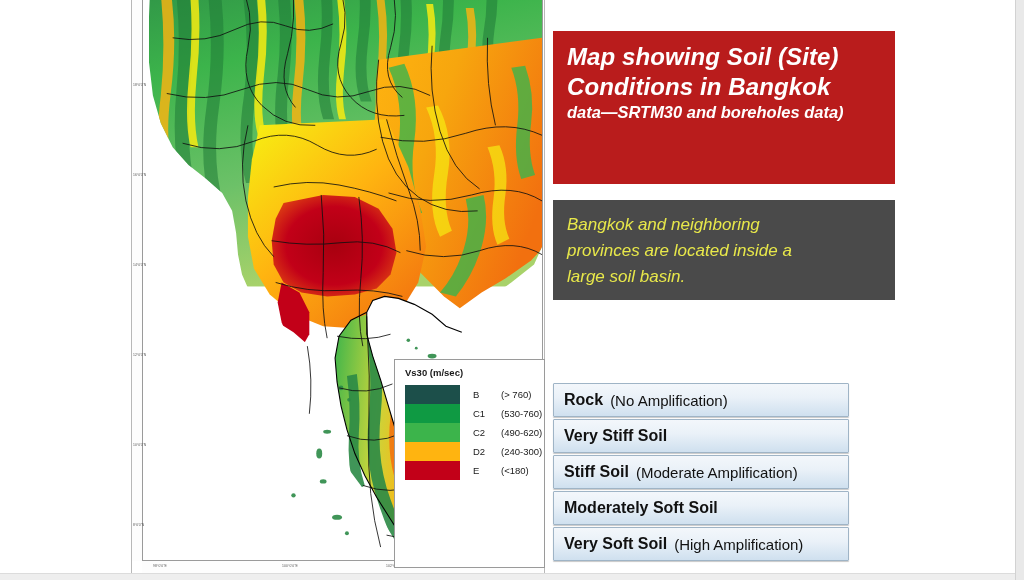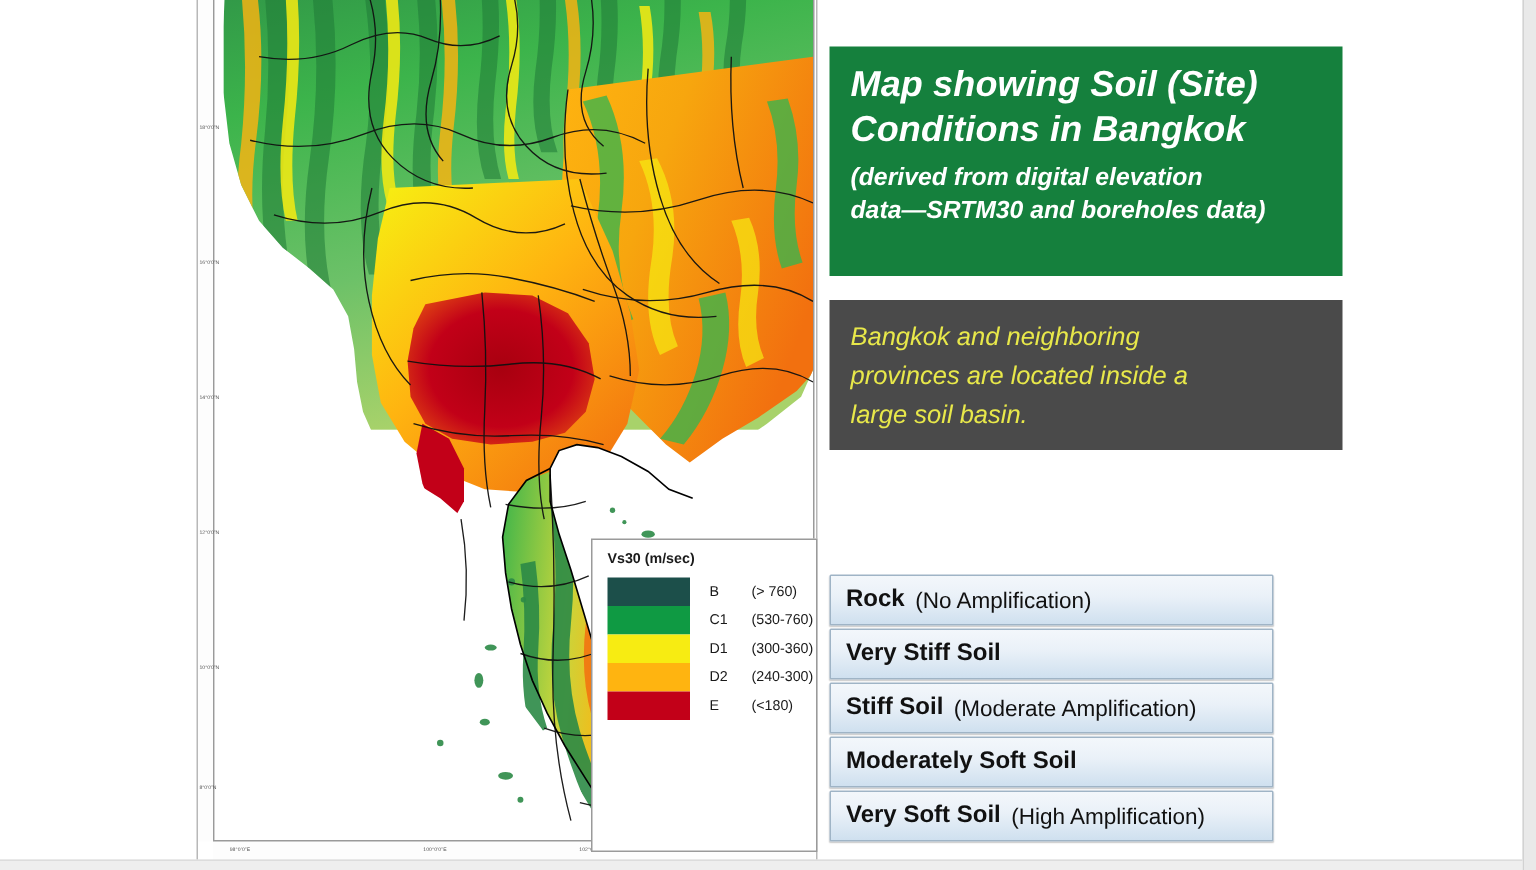--- a/index.html
+++ b/index.html
@@ -38,21 +38,21 @@
         padding:7px 0 0 10px;}
   #vs30-title{font-size:9.5px;font-weight:bold;color:#1a1a1a;margin-bottom:7px;}
   .vs30-rows{position:relative;}
   .vs30-row{display:flex;align-items:center;height:19px;}
   .vs30-swatch{width:55px;height:19px;flex:0 0 auto;}
   .vs30-code{width:28px;margin-left:13px;font-size:9.5px;color:#1a1a1a;}
   .vs30-range{font-size:9.5px;color:#1a1a1a;}
 
   
   #title-banner{position:absolute;left:553px;top:31px;width:342px;height:153px;
-        background:#15803d;box-sizing:border-box;padding:11px 14px 0 14px;}
+        background:#b91c1c;box-sizing:border-box;padding:11px 14px 0 14px;}
   .title-main{color:#ffffff;font-weight:bold;font-style:italic;font-size:24px;
         line-height:30px;letter-spacing:.1px;}
   .title-sub{color:#ffffff;font-weight:bold;font-style:italic;font-size:16.5px;
         line-height:21.5px;margin-top:6px;}
 
   
   #callout{position:absolute;left:553px;top:200px;width:342px;height:100px;
         background:#4a4a4a;box-sizing:border-box;padding:12px 16px 0 14px;}
   .callout-text{color:#e8e84a;font-style:italic;font-size:17px;line-height:26px;}
 
@@ -275,42 +275,41 @@
           <span class="vs30-swatch" style="background:#1c4f4a"></span>
           <span class="vs30-code">B</span>
           <span class="vs30-range">(&gt; 760)</span>
         </div>
         <div class="vs30-row">
           <span class="vs30-swatch" style="background:#0f9a43"></span>
           <span class="vs30-code">C1</span>
           <span class="vs30-range">(530-760)</span>
         </div>
         <div class="vs30-row">
-          <span class="vs30-swatch" style="background:#f7ec12"></span>
-          <span class="vs30-code">D1</span>
-          <span class="vs30-range">(300-360)</span>
+          <span class="vs30-swatch" style="background:#3cb44b"></span>
+          <span class="vs30-code">C2</span>
+          <span class="vs30-range">(490-620)</span>
         </div>
         <div class="vs30-row">
           <span class="vs30-swatch" style="background:#ffb410"></span>
           <span class="vs30-code">D2</span>
           <span class="vs30-range">(240-300)</span>
         </div>
         <div class="vs30-row">
           <span class="vs30-swatch" style="background:#c20018"></span>
           <span class="vs30-code">E</span>
           <span class="vs30-range">(&lt;180)</span>
         </div>
       </div>
     </div>
   </div>
 
   <div id="title-banner">
     <div class="title-main">Map showing Soil (Site)</div>
     <div class="title-main">Conditions in Bangkok</div>
-    <div class="title-sub">(derived from digital elevation</div>
     <div class="title-sub" style="margin-top:0">data—SRTM30 and boreholes data)</div>
   </div>
 
   <div id="soil-bars">
     <div class="soil-bar">
       <span class="soil-strong">Rock</span>
       <span class="soil-note">(No Amplification)</span>
     </div>
     <div class="soil-bar">
       <span class="soil-strong">Very Stiff Soil</span>

